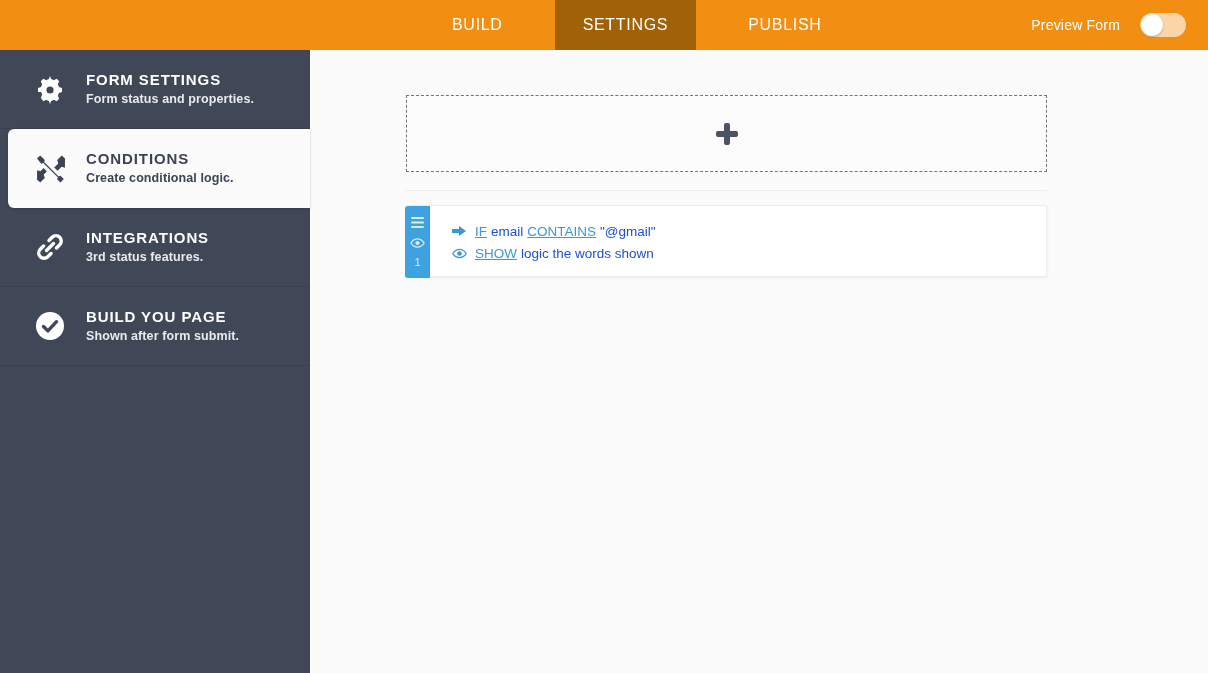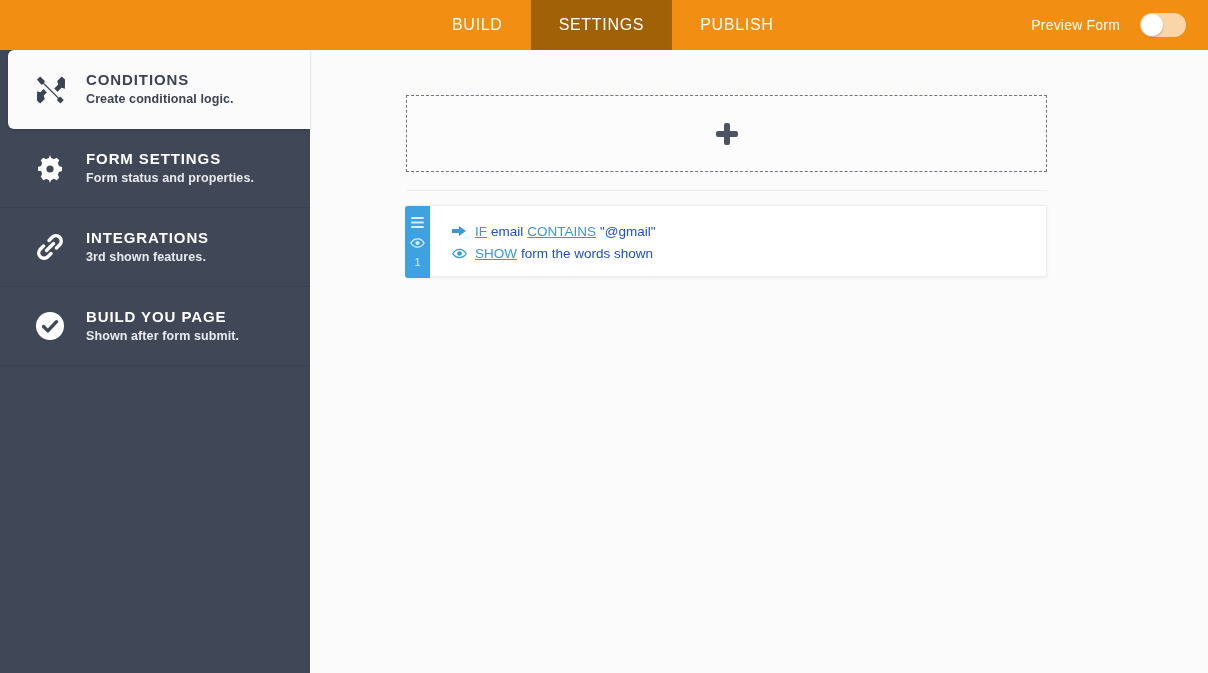--- a/index.html
+++ b/index.html
@@ -17,21 +17,21 @@
   .topbar {
     position: absolute;
     top: 0; left: 0;
     width: 1208px;
     height: 50px;
     background: #f28f12;
     display: flex;
     align-items: stretch;
   }
   .topbar-spacer { width: 424px; flex: 0 0 auto; }
-  .nav-tabs { display: flex; align-items: stretch; }
+  .nav-tabs { display: flex; align-items: stretch; gap: 24px; }
   .nav-tab {
     display: flex;
     align-items: center;
     justify-content: center;
     padding: 0 28px;
     height: 50px;
     color: #ffffff;
     font-size: 16px;
     letter-spacing: 0.7px;
     font-weight: 400;
@@ -262,59 +262,59 @@
     <div class="toggle">
       <div class="knob"></div>
     </div>
   </div>
 </div>
 
 <div class="sidebar">
   <div class="sidebar-fill"></div>
   <div class="side-list">
 
+    <div class="side-item">
+      <div class="ic">
+        <svg width="32" height="32" viewBox="0 0 32 32" fill="currentColor">
+          <path d="M16 3l1.1 3.1a10 10 0 0 1 2.6 1.1l3-1.4 2.5 2.5-1.4 3a10 10 0 0 1 1.1 2.6L28 15v4l-3.1 1.1a10 10 0 0 1-1.1 2.6l1.4 3-2.5 2.5-3-1.4a10 10 0 0 1-2.6 1.1L16 31l-1.1-3.1a10 10 0 0 1-2.6-1.1l-3 1.4L6.8 24.7l1.4-3a10 10 0 0 1-1.1-2.6L4 19v-4l3.1-1.1a10 10 0 0 1 1.1-2.6l-1.4-3L9.3 5.8l3 1.4a10 10 0 0 1 2.6-1.1z"></path>
+          <circle cx="16" cy="17" r="3.6" fill="#404757"></circle>
+        </svg>
+      </div>
+      <div class="txt">
+        <div class="title">FORM SETTINGS</div>
+        <div class="sub">Form status and properties.</div>
+      </div>
+    </div>
+
     <div class="side-item active">
       <div class="ic">
         <svg width="34" height="30" viewBox="0 0 34 30" fill="currentColor">
           <path d="M3 4.5l3.2-3 4.6 4.6-1.1 3.3 13.5 13.4 3.2-1 3.4 3.3-3.3 3.4-3.4-3.3 1-3.2L10.6 8.6 7.3 9.7z"></path>
           <path d="M31 4.5l-3.2-3-4.6 4.6 1.1 3.3-4.1 4.1 3.3 3.3 4.1-4.1 3.3 1.1z"></path>
           <path d="M3 25.5l3.2 3 4.6-4.6-1.1-3.3 3.2-3.2-3.3-3.3-3.2 3.2-3.3-1.1z"></path>
         </svg>
       </div>
       <div class="txt">
         <div class="title">CONDITIONS</div>
         <div class="sub">Create conditional logic.</div>
       </div>
     </div>
 
-    <div class="side-item">
-      <div class="ic">
-        <svg width="32" height="32" viewBox="0 0 32 32" fill="currentColor">
-          <path d="M16 3l1.1 3.1a10 10 0 0 1 2.6 1.1l3-1.4 2.5 2.5-1.4 3a10 10 0 0 1 1.1 2.6L28 15v4l-3.1 1.1a10 10 0 0 1-1.1 2.6l1.4 3-2.5 2.5-3-1.4a10 10 0 0 1-2.6 1.1L16 31l-1.1-3.1a10 10 0 0 1-2.6-1.1l-3 1.4L6.8 24.7l1.4-3a10 10 0 0 1-1.1-2.6L4 19v-4l3.1-1.1a10 10 0 0 1 1.1-2.6l-1.4-3L9.3 5.8l3 1.4a10 10 0 0 1 2.6-1.1z"></path>
-          <circle cx="16" cy="17" r="3.6" fill="#404757"></circle>
-        </svg>
-      </div>
-      <div class="txt">
-        <div class="title">FORM SETTINGS</div>
-        <div class="sub">Form status and properties.</div>
-      </div>
-    </div>
-
 
     <div class="side-item">
       <div class="ic">
         <svg width="32" height="32" viewBox="0 0 32 32" fill="none" stroke="currentColor" stroke-width="3.4" stroke-linecap="round">
           <path d="M12.5 19.5l7-7"></path>
           <path d="M15 9.5l3.2-3.2a5.3 5.3 0 0 1 7.5 7.5l-3.2 3.2"></path>
           <path d="M17 22.5l-3.2 3.2a5.3 5.3 0 0 1-7.5-7.5l3.2-3.2"></path>
         </svg>
       </div>
       <div class="txt">
         <div class="title">INTEGRATIONS</div>
-        <div class="sub">3rd shown features.</div>
+        <div class="sub">3rd status features.</div>
       </div>
     </div>
 
     <div class="side-item">
       <div class="ic">
         <svg width="32" height="32" viewBox="0 0 32 32">
           <circle cx="16" cy="16" r="14" fill="currentColor"></circle>
           <path d="M9.5 16.5l4.4 4.4 8.6-9.2" fill="none" stroke="#404757" stroke-width="3.4" stroke-linecap="round" stroke-linejoin="round"></path>
         </svg>
       </div>
@@ -373,18 +373,18 @@
 
       <div class="cond-line">
         <span class="lic">
           <svg width="15" height="11" viewBox="0 0 15 11" fill="none" stroke="currentColor" stroke-width="1.25">
             <path d="M0.8 5.5S3.3 1.3 7.5 1.3s6.7 4.2 6.7 4.2-2.5 4.2-6.7 4.2S0.8 5.5 0.8 5.5z"></path>
             <circle cx="7.5" cy="5.5" r="2.3" fill="currentColor" stroke="none"></circle>
           </svg>
         </span>
         <span class="kw">SHOW</span>
         <span class="sep"></span>
-        <span class="val">form the words shown</span>
+        <span class="val">logic the words shown</span>
       </div>
 
     </div>
   </div>
 </div>
 
 </body></html>

